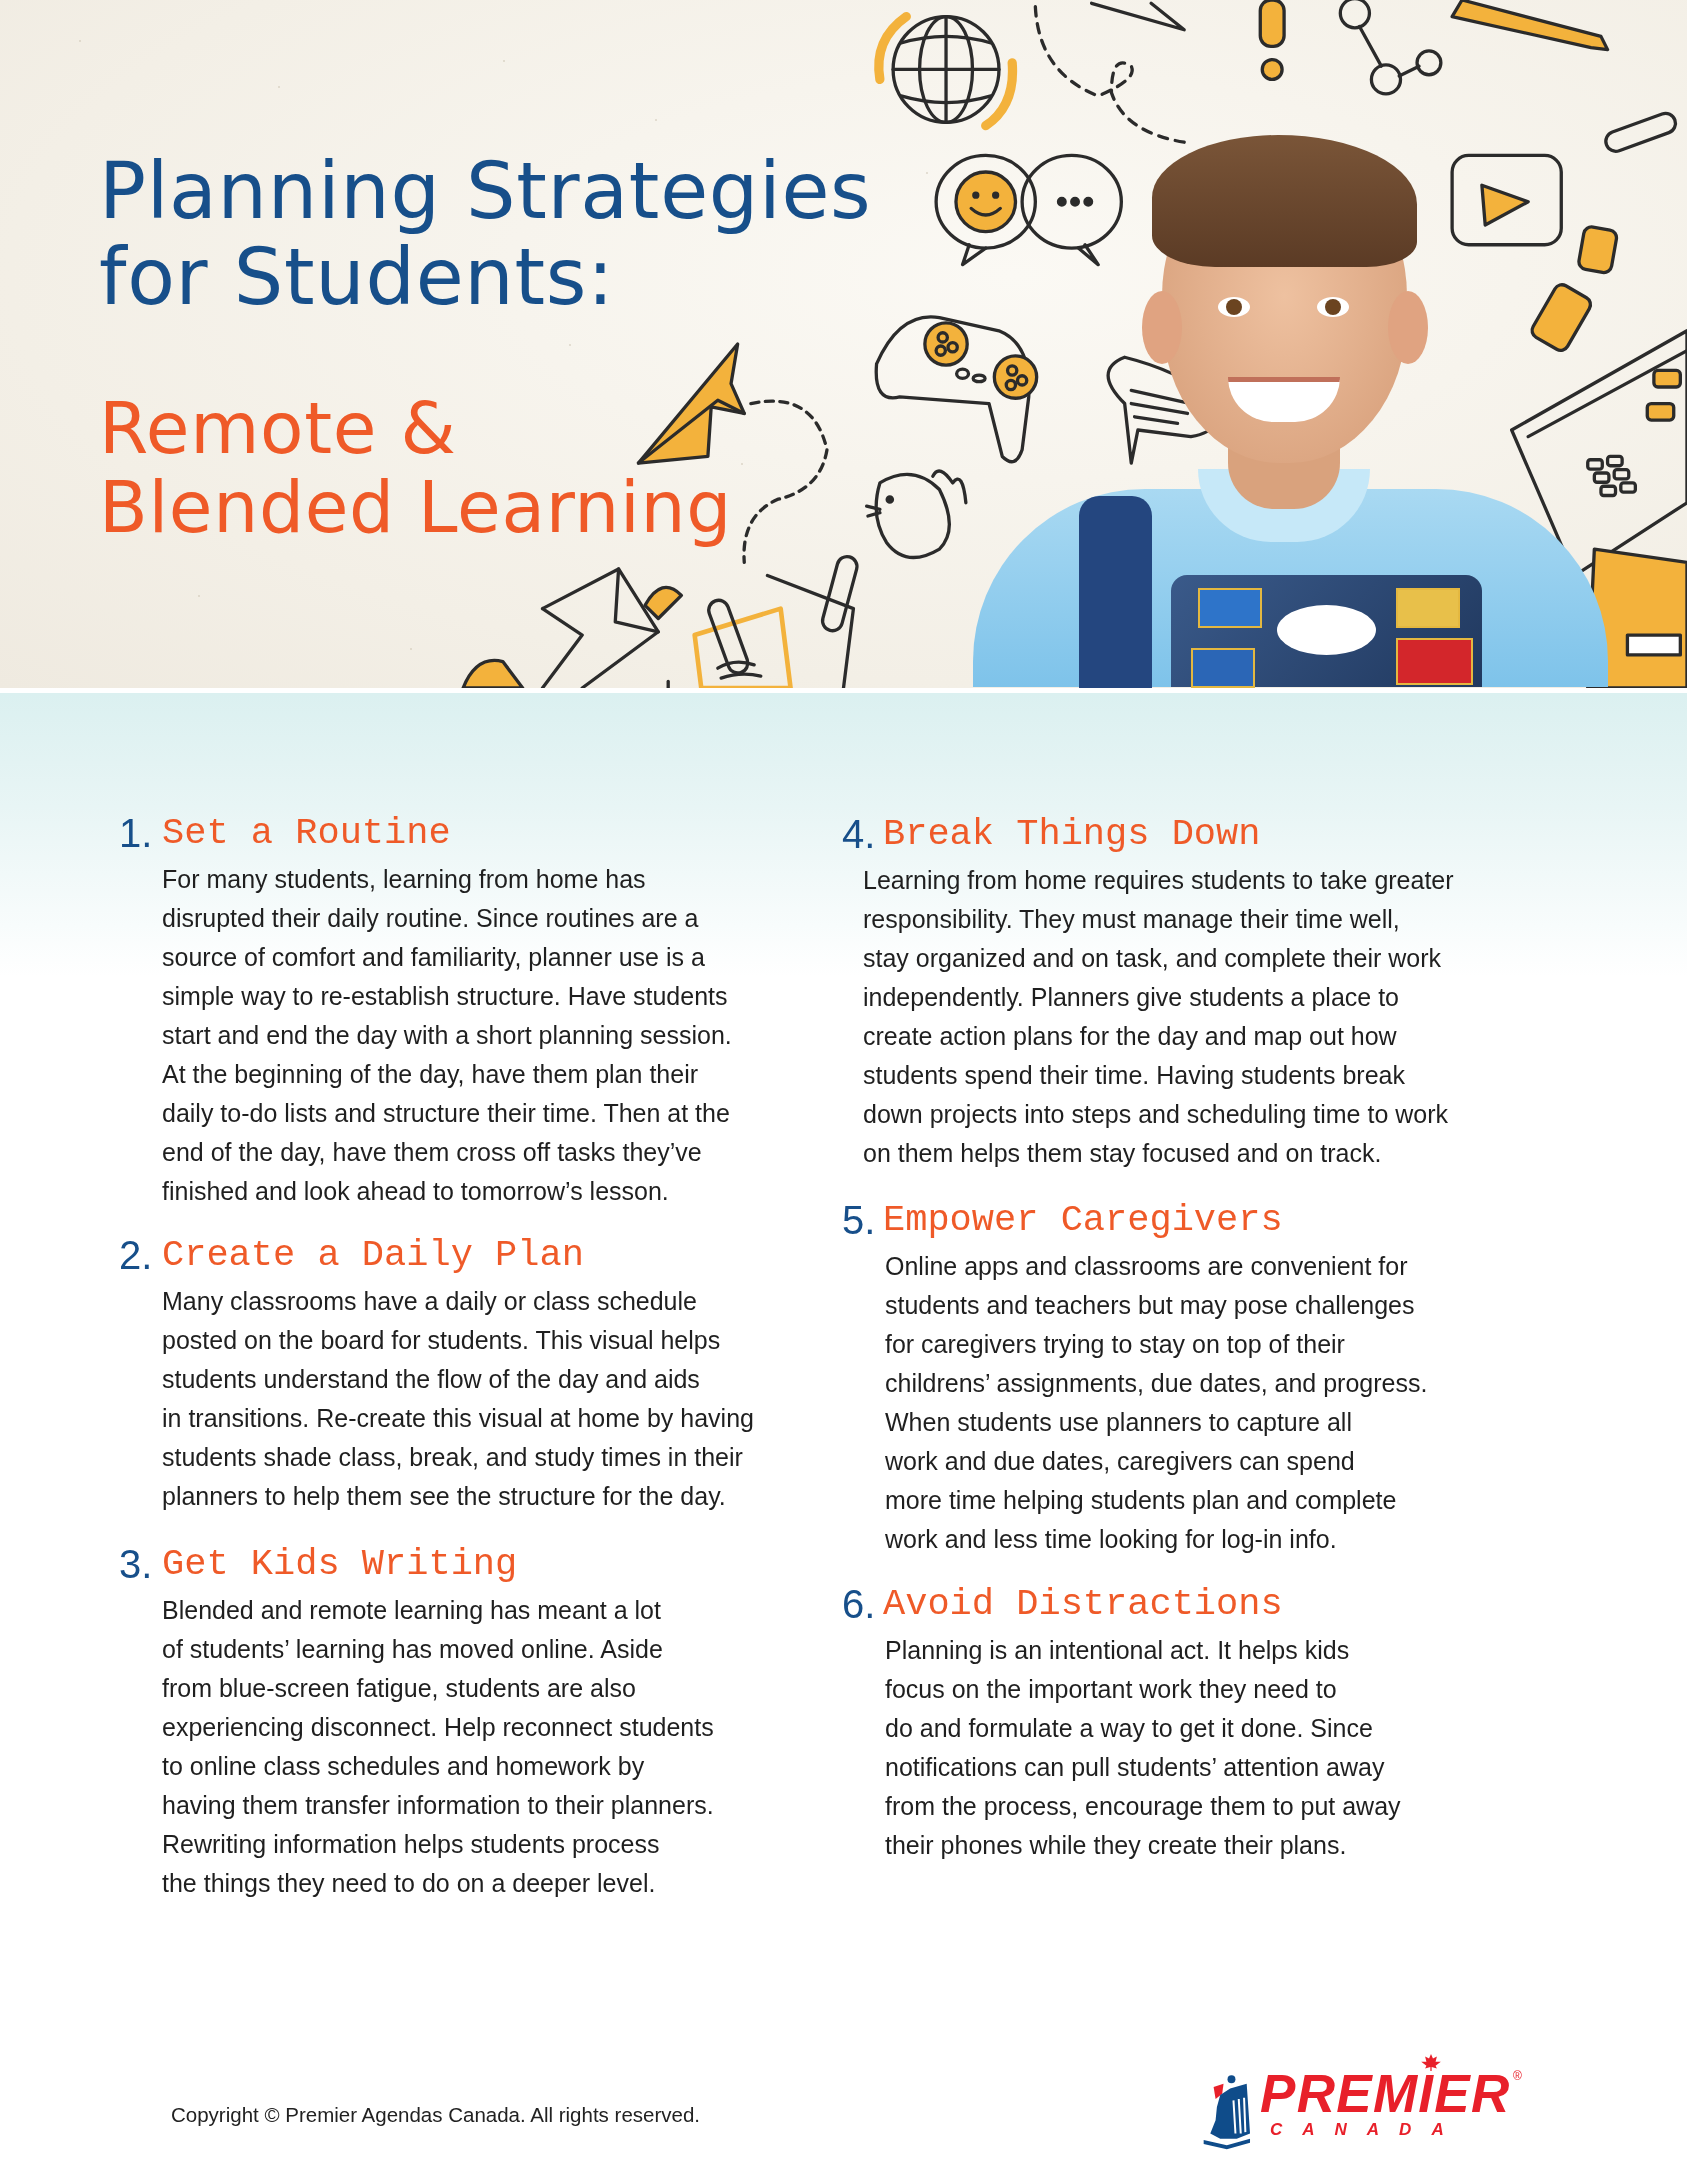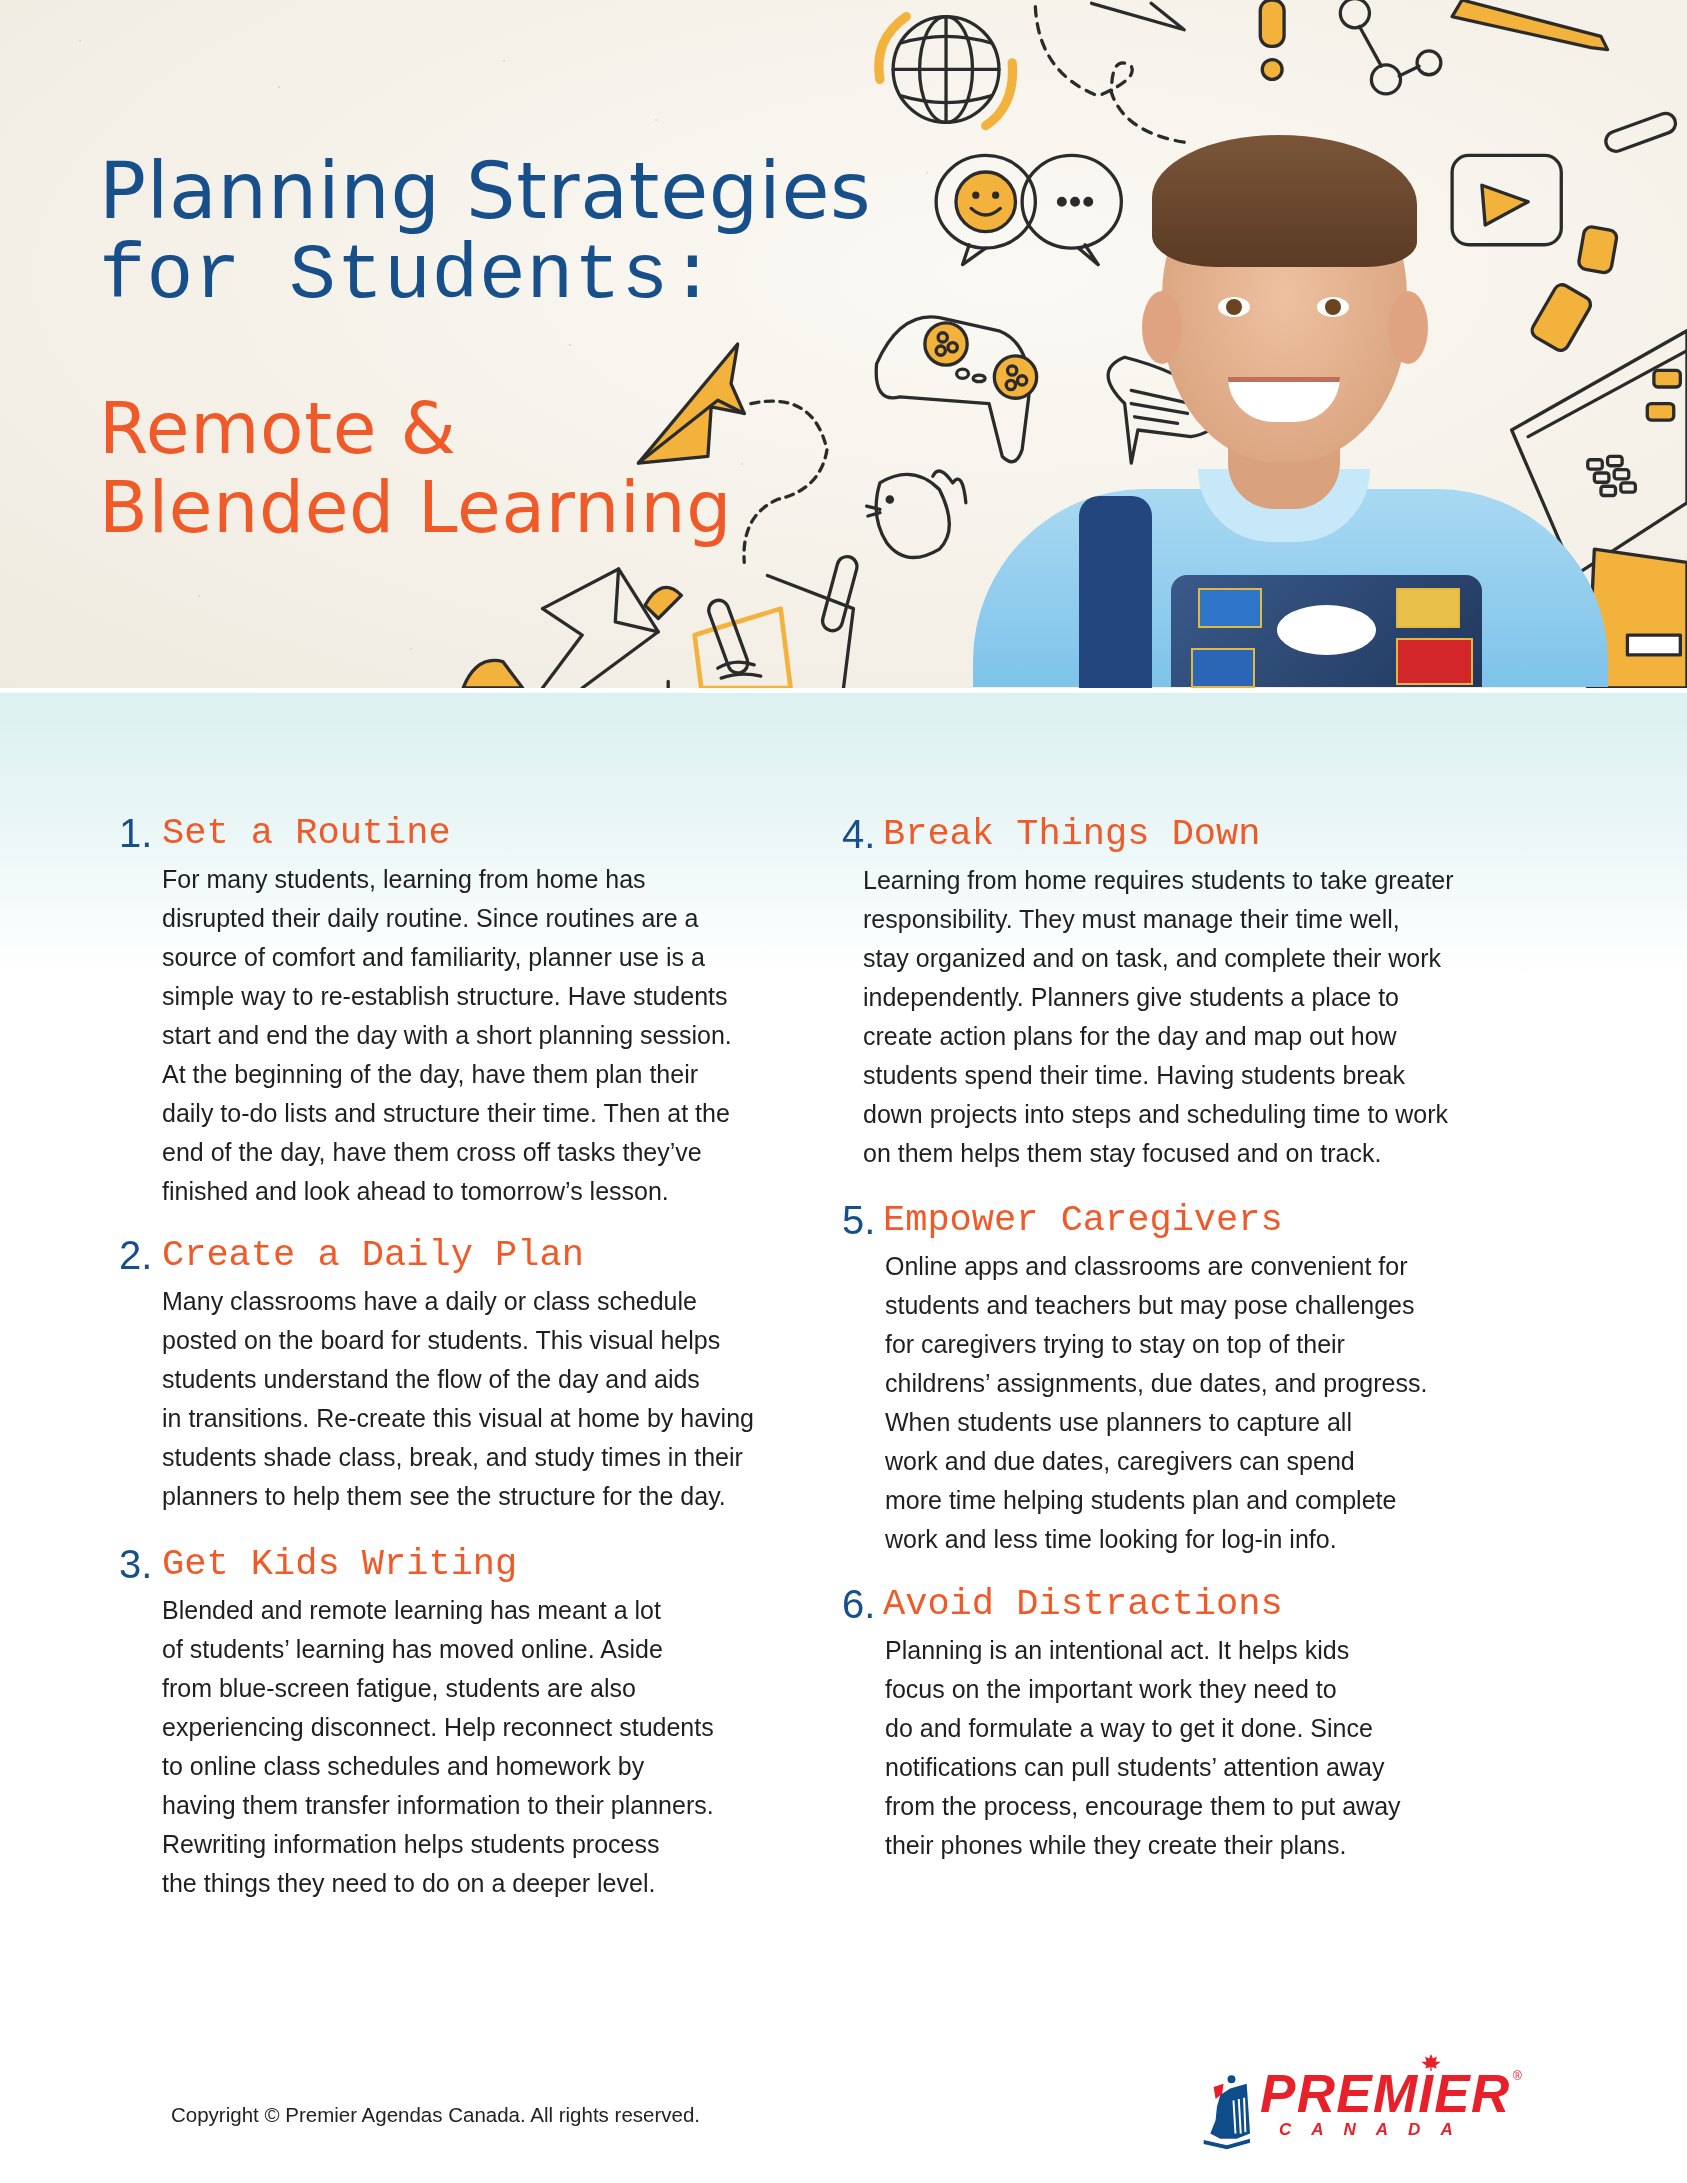--- a/index.html
+++ b/index.html
@@ -49,21 +49,21 @@
     font-family: "Liberation Sans", sans-serif; font-size: 20.5px; color: #222;
     white-space: nowrap;
   }
   .logo { position: absolute; left: 1197px; top: 2054px; width: 370px; height: 96px; }
   .logo-word {
     position: absolute; left: 63px; top: 13.2px;
     font-family: "Liberation Sans", sans-serif; font-weight: bold; font-style: italic;
     font-size: 53px; color: #e8202a; letter-spacing: 1.3px; line-height: 53px;
   }
   .logo-sub {
-    position: absolute; left: 82px; top: 66px;
+    position: absolute; left: 73px; top: 66px;
     font-family: "Liberation Sans", sans-serif; font-weight: bold; font-style: italic;
     font-size: 17px; color: #e8202a; letter-spacing: 20px; line-height: 20px;
   }
   .logo-reg { position: absolute; left: 316px; top: 14.6px; font-size: 12px; color: #e8202a; font-family: "Liberation Sans", sans-serif; }
 </style>
 </head>
 <body>
 
 <div class="hero">
 
@@ -242,21 +242,21 @@
     <div style="position:absolute;left:198px;top:476px;width:311px;height:112px;background:linear-gradient(135deg,#3a5a8a,#20385e);border-radius:16px 16px 0 0;">
       <div style="position:absolute;left:106px;top:30px;width:99px;height:50px;background:#fff;border-radius:50%;"></div>
       <div style="position:absolute;left:26.5px;top:13.2px;width:60px;height:36px;background:#2e74c9;border:2.6px solid #e4b840;"></div>
       <div style="position:absolute;left:225px;top:13.2px;width:60px;height:36px;background:#e8c04a;border:2.6px solid #e4b840;"></div>
       <div style="position:absolute;left:225px;top:63px;width:73px;height:43px;background:#d3262b;border:2.6px solid #e4b840;"></div>
       <div style="position:absolute;left:20px;top:73px;width:60px;height:36px;background:#2b66b6;border:2.6px solid #e4b840;"></div>
     </div>
   </div>
 
   <h1 class="title-line title-blue" style="top:146px;">Planning Strategies</h1>
-  <h1 class="title-line title-blue" style="top:232px;font-family:Liberation Mono, monospace;">for Students:</h1>
+  <h1 class="title-line title-blue" style="top:232px;">for Students:</h1>
   <h2 class="title-line title-orange" style="top:387px;">Remote &amp;</h2>
   <h2 class="title-line title-orange" style="top:466px;">Blended Learning</h2>
 </div>
 
 <div class="band"></div>
 
 <div class="section" style="left:119px;top:807px;">
   <div class="sec-head">
     <span class="sec-num">1.</span>
     <span class="sec-title" style="left:43px;">Set a Routine</span>

